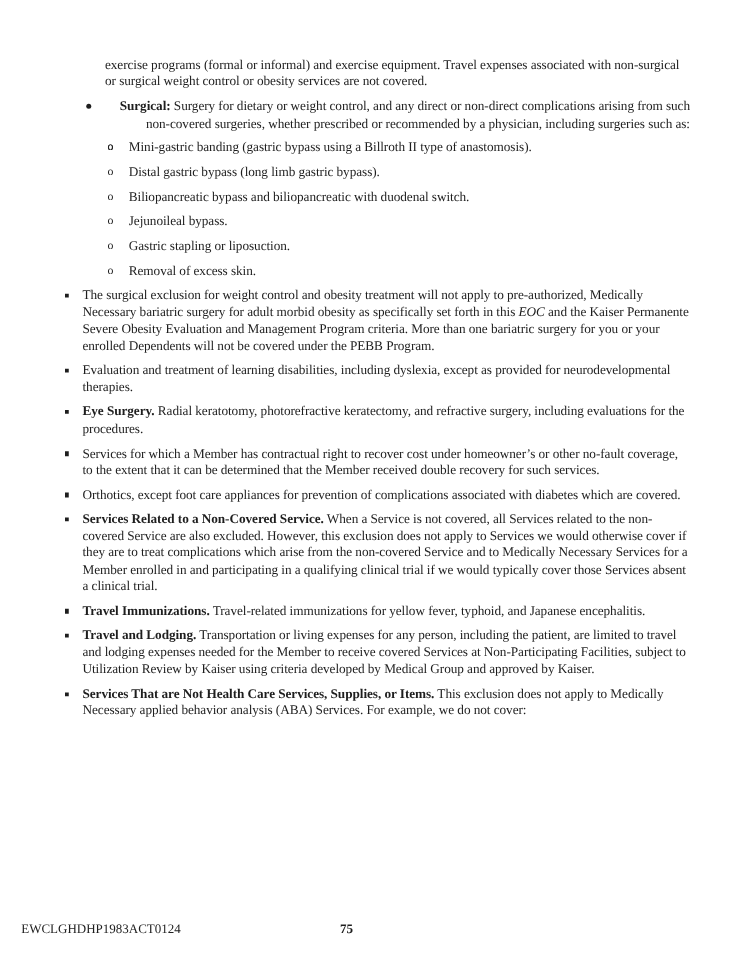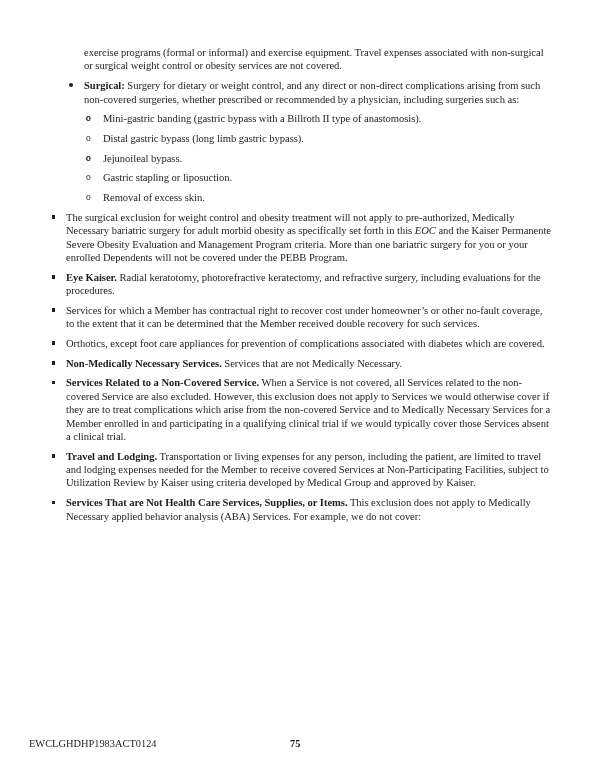--- a/index.html
+++ b/index.html
@@ -9,87 +9,91 @@
     color: #1e1e1e;
   }
   .page { position: absolute; left: 0; top: 0; width: 600px; height: 702px; }
   .content { position: absolute; left: 52px; top: 46px; width: 500px; font-size: 10.6px; line-height: 13.4px; letter-spacing: -0.05px; }
   .item { position: relative; margin-bottom: 6.3px; }
   .outer { padding-left: 14px; }
   .outer .mark {
     position: absolute; left: 0; top: 4.6px; width: 3.4px; height: 3.4px; background: #1e1e1e;
   }
   .cont { padding-left: 32px; margin-bottom: 6.3px; }
-  .dot { padding-left: 32px; }
+  .dot { padding-left: 32px; text-align: right; }
   .dot .mark {
     position: absolute; left: 17px; top: 4.3px; width: 4px; height: 4px; border-radius: 50%; background: #1e1e1e;
   }
   .sub { position: relative; padding-left: 51px; margin-bottom: 6.3px; }
   .sub .mark { position: absolute; left: 34px; top: 0; font-size: 9.5px; }
   b { font-weight: bold; }
   i { }
   .footer { position: absolute; top: 738px; left: 0; width: 600px; font-size: 10.4px; }
   .footer span { position: absolute; top: 0; }
-  .f-left { left: 29px; }
-  .f-center { left: 290px; font-weight: bold; }
+  .f-left { left: 17px; }
+  .f-center { left: 272px; font-weight: bold; }
   .f-right { left: 494px; margin-top: 48px; }
 </style>
 </head>
 <body>
 
 <div class="page">
   <div class="content">
 
     <div class="cont">exercise programs (formal or informal) and exercise equipment. Travel expenses associated with non-surgical or surgical weight control or obesity services are not covered.</div>
 
     <div class="item dot">
       <span class="mark"></span>
       <b>Surgical:</b><span> Surgery for dietary or weight control, and any direct or non-direct complications arising from such non-covered surgeries, whether prescribed or recommended by a physician, including surgeries such as:</span>
     </div>
 
     <div class="sub"><span class="mark">o</span></div>
-    <div class="sub"><span class="mark">o</span><span>Mini-gastric banding (gastric bypass with a Billroth II type of anastomosis).</span></div>
+    <div class="sub"><span class="mark">o</span><span>Mini-gastric banding (gastric bypass using a Billroth II type of anastomosis).</span></div>
     <div class="sub"><span class="mark">o</span><span>Distal gastric bypass (long limb gastric bypass).</span></div>
-    <div class="sub"><span class="mark">o</span></div>
+    <div class="sub"><span class="mark">o</span><span>Biliopancreatic bypass and biliopancreatic with duodenal switch.</span></div>
     <div class="sub"><span class="mark">o</span><span>Jejunoileal bypass.</span></div>
     <div class="sub"><span class="mark">o</span><span>Gastric stapling or liposuction.</span></div>
     <div class="sub"><span class="mark">o</span><span>Removal of excess skin.</span></div>
 
     <div class="item outer">
       <span class="mark"></span>
       <span>The surgical exclusion for weight control and obesity treatment will not apply to pre-authorized, Medically Necessary bariatric surgery for adult morbid obesity as specifically set forth in this </span><i>EOC</i><span> and the Kaiser Permanente Severe Obesity Evaluation and Management Program criteria. More than one bariatric surgery for you or your enrolled Dependents will not be covered under the PEBB Program.</span>
     </div>
 
+    <div class="item outer">
+      <span class="mark"></span>
+      <span>Evaluation and treatment of learning disabilities, including dyslexia, except as provided for neurodevelopmental therapies.</span>
+    </div>
 
     <div class="item outer">
       <span class="mark"></span>
-      <b>Eye Kaiser.</b><span> Radial keratotomy, photorefractive keratectomy, and refractive surgery, including evaluations for the procedures.</span>
+      <b>Eye Surgery.</b><span> Radial keratotomy, photorefractive keratectomy, and refractive surgery, including evaluations for the procedures.</span>
     </div>
 
     <div class="item outer">
       <span class="mark"></span>
       <span>Services for which a Member has contractual right to recover cost under homeowner’s or other no-fault coverage, to the extent that it can be determined that the Member received double recovery for such services.</span>
     </div>
 
     <div class="item outer">
       <span class="mark"></span>
       <span>Orthotics, except foot care appliances for prevention of complications associated with diabetes which are covered.</span>
     </div>
 
-    <div class="item outer">
-      <span class="mark"></span>
-      <b>Non-Medically Necessary Services.</b><span> Services that are not Medically Necessary.</span>
-    </div>
 
     <div class="item outer">
       <span class="mark"></span>
       <b>Services Related to a Non-Covered Service.</b><span> When a Service is not covered, all Services related to the non-covered Service are also excluded. However, this exclusion does not apply to Services we would otherwise cover if they are to treat complications which arise from the non-covered Service and to Medically Necessary Services for a Member enrolled in and participating in a qualifying clinical trial if we would typically cover those Services absent a clinical trial.</span>
     </div>
 
 
+    <div class="item outer">
+      <span class="mark"></span>
+      <b>Travel Immunizations.</b><span> Travel-related immunizations for yellow fever, typhoid, and Japanese encephalitis.</span>
+    </div>
 
     <div class="item outer">
       <span class="mark"></span>
       <b>Travel and Lodging.</b><span> Transportation or living expenses for any person, including the patient, are limited to travel and lodging expenses needed for the Member to receive covered Services at Non-Participating Facilities, subject to Utilization Review by Kaiser using criteria developed by Medical Group and approved by Kaiser.</span>
     </div>
 
     <div class="item outer">
       <span class="mark"></span>
       <b>Services That are Not Health Care Services, Supplies, or Items.</b><span> This exclusion does not apply to Medically Necessary applied behavior analysis (ABA) Services. For example, we do not cover:</span>
     </div>

